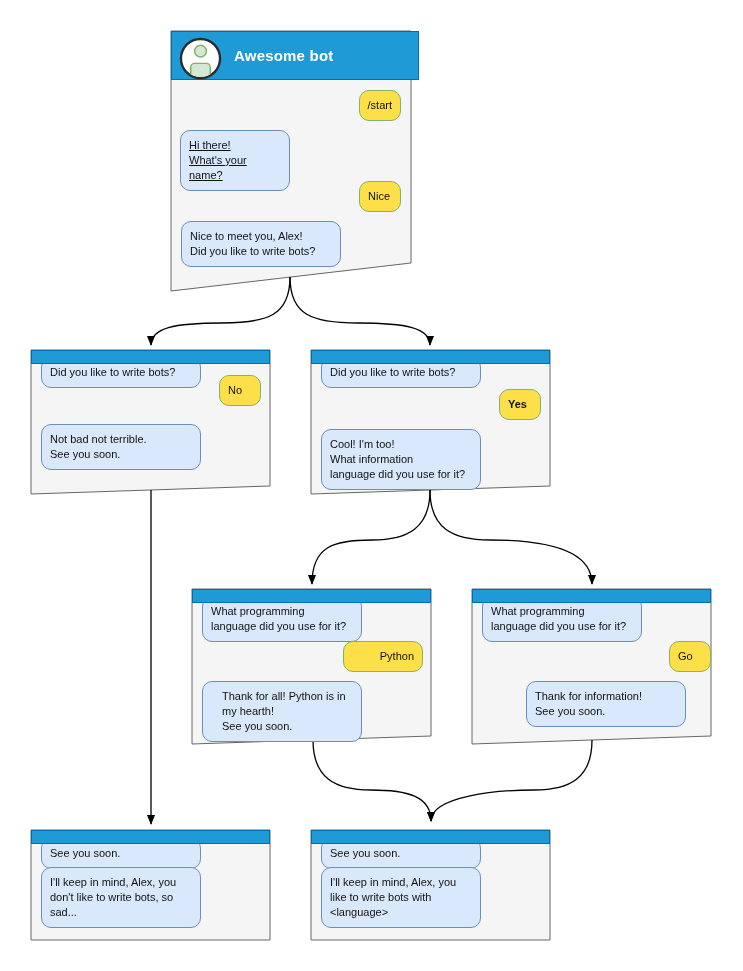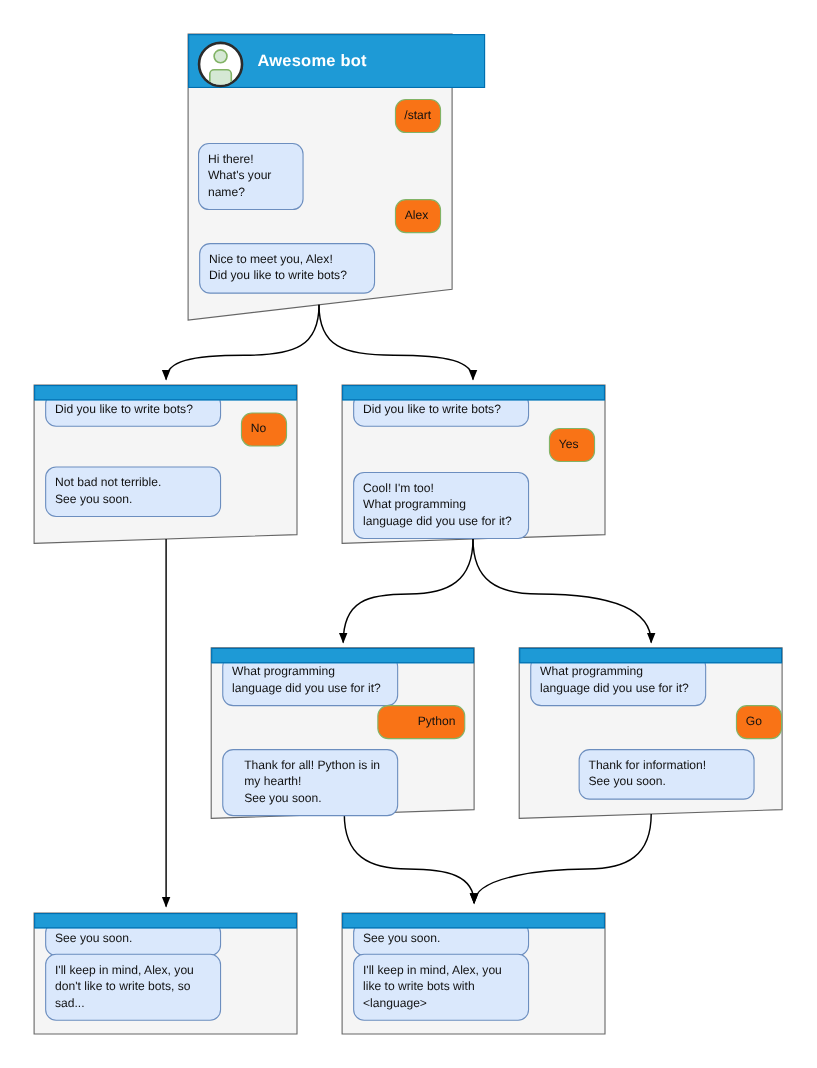--- a/index.html
+++ b/index.html
@@ -20,22 +20,22 @@
     color:#ffffff;font-size:15px;font-weight:bold;margin-left:12px;
     letter-spacing:.2px;
   }
   .avatar{width:43px;height:43px;display:block;margin-top:5px;}
   .bubble{
     position:absolute;z-index:2;
     font-size:11px;line-height:15px;color:#111;
     padding:7px 8px;border-radius:10px;white-space:pre-line;
   }
   .bubble.bot{background:#dae8fc;border:1px solid #6c8ebf;width:160px;}
-  .bubble.bot.narrow{width:96px;}
-  .bubble.user{background:#f97316;border:1px solid #82b366;min-width:42px;}
+  .bubble.bot.narrow{width:110px;text-decoration:underline;}
+  .bubble.user{background:#fde047;border:1px solid #82b366;min-width:42px;}
 </style>
 </head>
 <body>
 
 <svg class="canvas" width="743" height="971" viewBox="0 0 743 971">
   <defs>
     <marker id="ah" markerWidth="12" markerHeight="12" refX="9" refY="5" orient="auto" markerUnits="userSpaceOnUse">
       <path d="M0,1 L10,5 L0,9 Z" fill="#000"></path>
     </marker>
   </defs>
@@ -55,57 +55,57 @@
     <path d="M 290 277 C 290 315, 312 323, 358 323 C 406 323, 430 328, 430 345" marker-end="url(#ah)"></path>
     <path d="M 151 490 L 151 824" marker-end="url(#ah)"></path>
     <path d="M 430 490 C 430 528, 408 540, 372 540 C 334 540, 312 546, 312 584" marker-end="url(#ah)"></path>
     <path d="M 430 490 C 430 528, 452 540, 490 540 C 530 540, 592 545, 592 584" marker-end="url(#ah)"></path>
     <path d="M 313 740 C 313 778, 335 790, 371 790 C 407 790, 431 796, 431 821" marker-end="url(#ah)"></path>
     <path d="M 592 740 C 592 778, 570 790, 534 790 C 498 790, 431 796, 431 821" marker-end="url(#ah)"></path>
   </g>
 </svg>
 
 <div class="win" style="left:171px;top:31px;width:240px;height:260px;">
-  <div class="winbar titlebar" style="width:270px;height:49px;">
+  <div class="winbar titlebar" style="width:248px;height:49px;">
     <svg class="avatar" viewBox="0 0 44 44">
       <defs>
           <clipPath id="avclip">
             <circle cx="22" cy="22" r="19"></circle>
           </clipPath>
         </defs>
       <circle cx="22" cy="22" r="20" fill="#ffffff" stroke="#2b2b2b" stroke-width="2.4"></circle>
       <g clip-path="url(#avclip)">
         <circle cx="22" cy="14.5" r="6" fill="#d5e8d4" stroke="#82b366" stroke-width="1.5"></circle>
         <path d="M12 42 V31 a4 4 0 0 1 4-4 h12 a4 4 0 0 1 4 4 V42 Z" fill="#d5e8d4" stroke="#82b366" stroke-width="1.5"></path>
       </g>
     </svg>
     <span class="title">Awesome bot</span>
   </div>
   <div class="bubble user" style="right:10px;top:59px;">/start</div>
   <div class="bubble bot narrow" style="left:9px;top:99px;">Hi there!
 What's your name?</div>
-  <div class="bubble user" style="right:10px;top:150px;">Alex</div>
+  <div class="bubble user" style="right:10px;top:150px;">Nice</div>
   <div class="bubble bot" style="left:10px;top:190px;">Nice to meet you, Alex!
 Did you like to write bots?</div>
 </div>
 
 <div class="win" style="left:31px;top:350px;width:239px;height:144px;">
   <div class="winbar" style="width:239px;height:14px;"></div>
   <div class="bubble bot" style="left:10px;top:7px;">Did you like to write bots?</div>
   <div class="bubble user" style="right:9px;top:25px;">No</div>
   <div class="bubble bot" style="left:10px;top:74px;">Not bad not terrible.
 See you soon.</div>
 </div>
 
 <div class="win" style="left:311px;top:350px;width:239px;height:144px;">
   <div class="winbar" style="width:239px;height:14px;"></div>
   <div class="bubble bot" style="left:10px;top:7px;">Did you like to write bots?</div>
-  <div class="bubble user" style="right:9px;top:39px;">Yes</div>
+  <div class="bubble user" style="right:9px;top:39px;font-weight:bold;">Yes</div>
   <div class="bubble bot" style="left:10px;top:79px;">Cool! I'm too!
-What programming
+What information
 language did you use for it?</div>
 </div>
 
 <div class="win" style="left:192px;top:589px;width:239px;height:155px;">
   <div class="winbar" style="width:239px;height:14px;"></div>
   <div class="bubble bot" style="left:10px;top:7px;">What programming
 language did you use for it?</div>
   <div class="bubble user" style="right:8px;top:52px;padding-left:36px;">Python</div>
   <div class="bubble bot" style="left:10px;top:92px;padding-left:19px;">Thank for all! Python is in
 my hearth!

